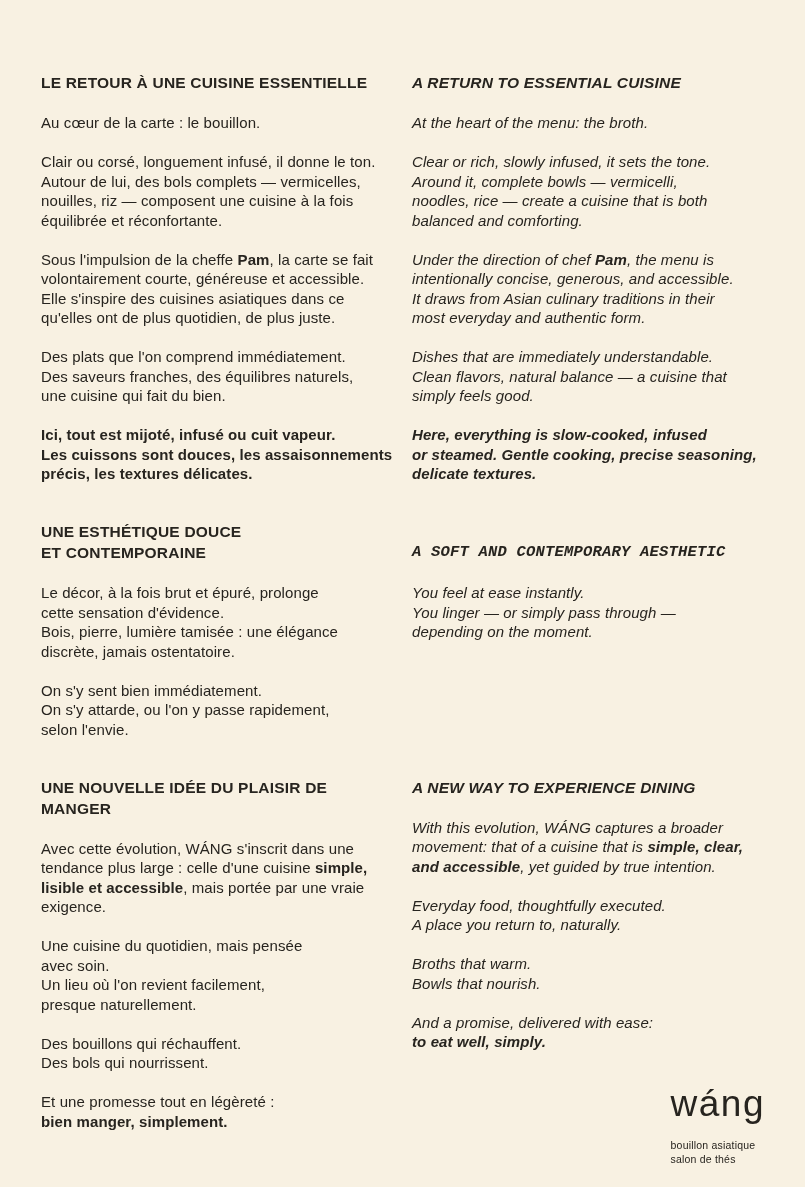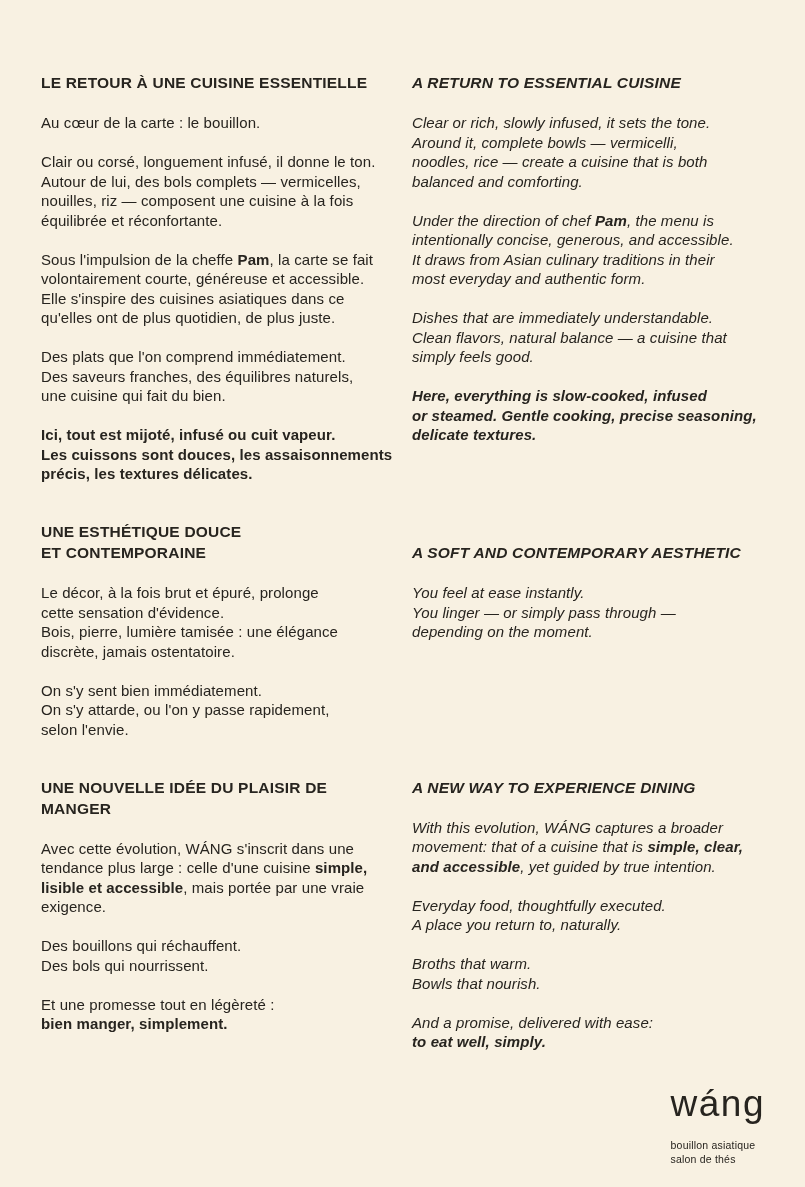--- a/index.html
+++ b/index.html
@@ -43,21 +43,21 @@
     white-space: pre-line;
   }
   p {
     font-size: 15px;
     line-height: 19.5px;
     letter-spacing: 0.1px;
     margin: 0 0 19.5px 0;
     white-space: pre-line;
   }
   .b { font-weight: bold; margin-top: 44px; }
-  .push-one-line { margin-top: 21px; }
+  .push-one-line { margin-top: 21px; font-family: Liberation Mono, monospace; }
   .logo {
     position: absolute;
     right: 40px;
     top: 1086px;
     text-align: left;
   }
   .wordmark {
     font-size: 37px;
     line-height: 36px;
     letter-spacing: 1.5px;
@@ -90,20 +90,21 @@
 qu'elles ont de plus quotidien, de plus juste.</span></p>
         <p><span>Des plats que l'on comprend immédiatement.
 Des saveurs franches, des équilibres naturels,
 une cuisine qui fait du bien.</span></p>
         <p><span class="b">Ici, tout est mijoté, infusé ou cuit vapeur.
 Les cuissons sont douces, les assaisonnements
 précis, les textures délicates.</span></p>
       </div>
       <div class="col col-en">
         <h2>A RETURN TO ESSENTIAL CUISINE</h2>
+        <p><span>At the heart of the menu: the broth.</span></p>
         <p><span>Clear or rich, slowly infused, it sets the tone.
 Around it, complete bowls — vermicelli,
 noodles, rice — create a cuisine that is both
 balanced and comforting.</span></p>
         <p><span>Under the direction of chef </span><span class="b">Pam</span><span>, the menu is
 intentionally concise, generous, and accessible.
 It draws from Asian culinary traditions in their
 most everyday and authentic form.</span></p>
         <p><span>Dishes that are immediately understandable.
 Clean flavors, natural balance — a cuisine that
@@ -134,20 +135,24 @@
       </div>
     </div>
 
     <div class="section">
       <div class="col col-fr">
         <h2>UNE NOUVELLE IDÉE DU PLAISIR DE MANGER</h2>
         <p><span>Avec cette évolution, WÁNG s'inscrit dans une
 tendance plus large : celle d'une cuisine </span><span class="b">simple,
 lisible et accessible</span><span>, mais portée par une vraie
 exigence.</span></p>
+        <p><span>Une cuisine du quotidien, mais pensée
+avec soin.
+Un lieu où l'on revient facilement,
+presque naturellement.</span></p>
         <p><span>Des bouillons qui réchauffent.
 Des bols qui nourrissent.</span></p>
         <p><span>Et une promesse tout en légèreté :
 </span><span class="b">bien manger, simplement.</span></p>
       </div>
       <div class="col col-en">
         <h2>A NEW WAY TO EXPERIENCE DINING</h2>
         <p><span>With this evolution, WÁNG captures a broader
 movement: that of a cuisine that is </span><span class="b">simple, clear,
 and accessible</span><span>, yet guided by true intention.</span></p>

